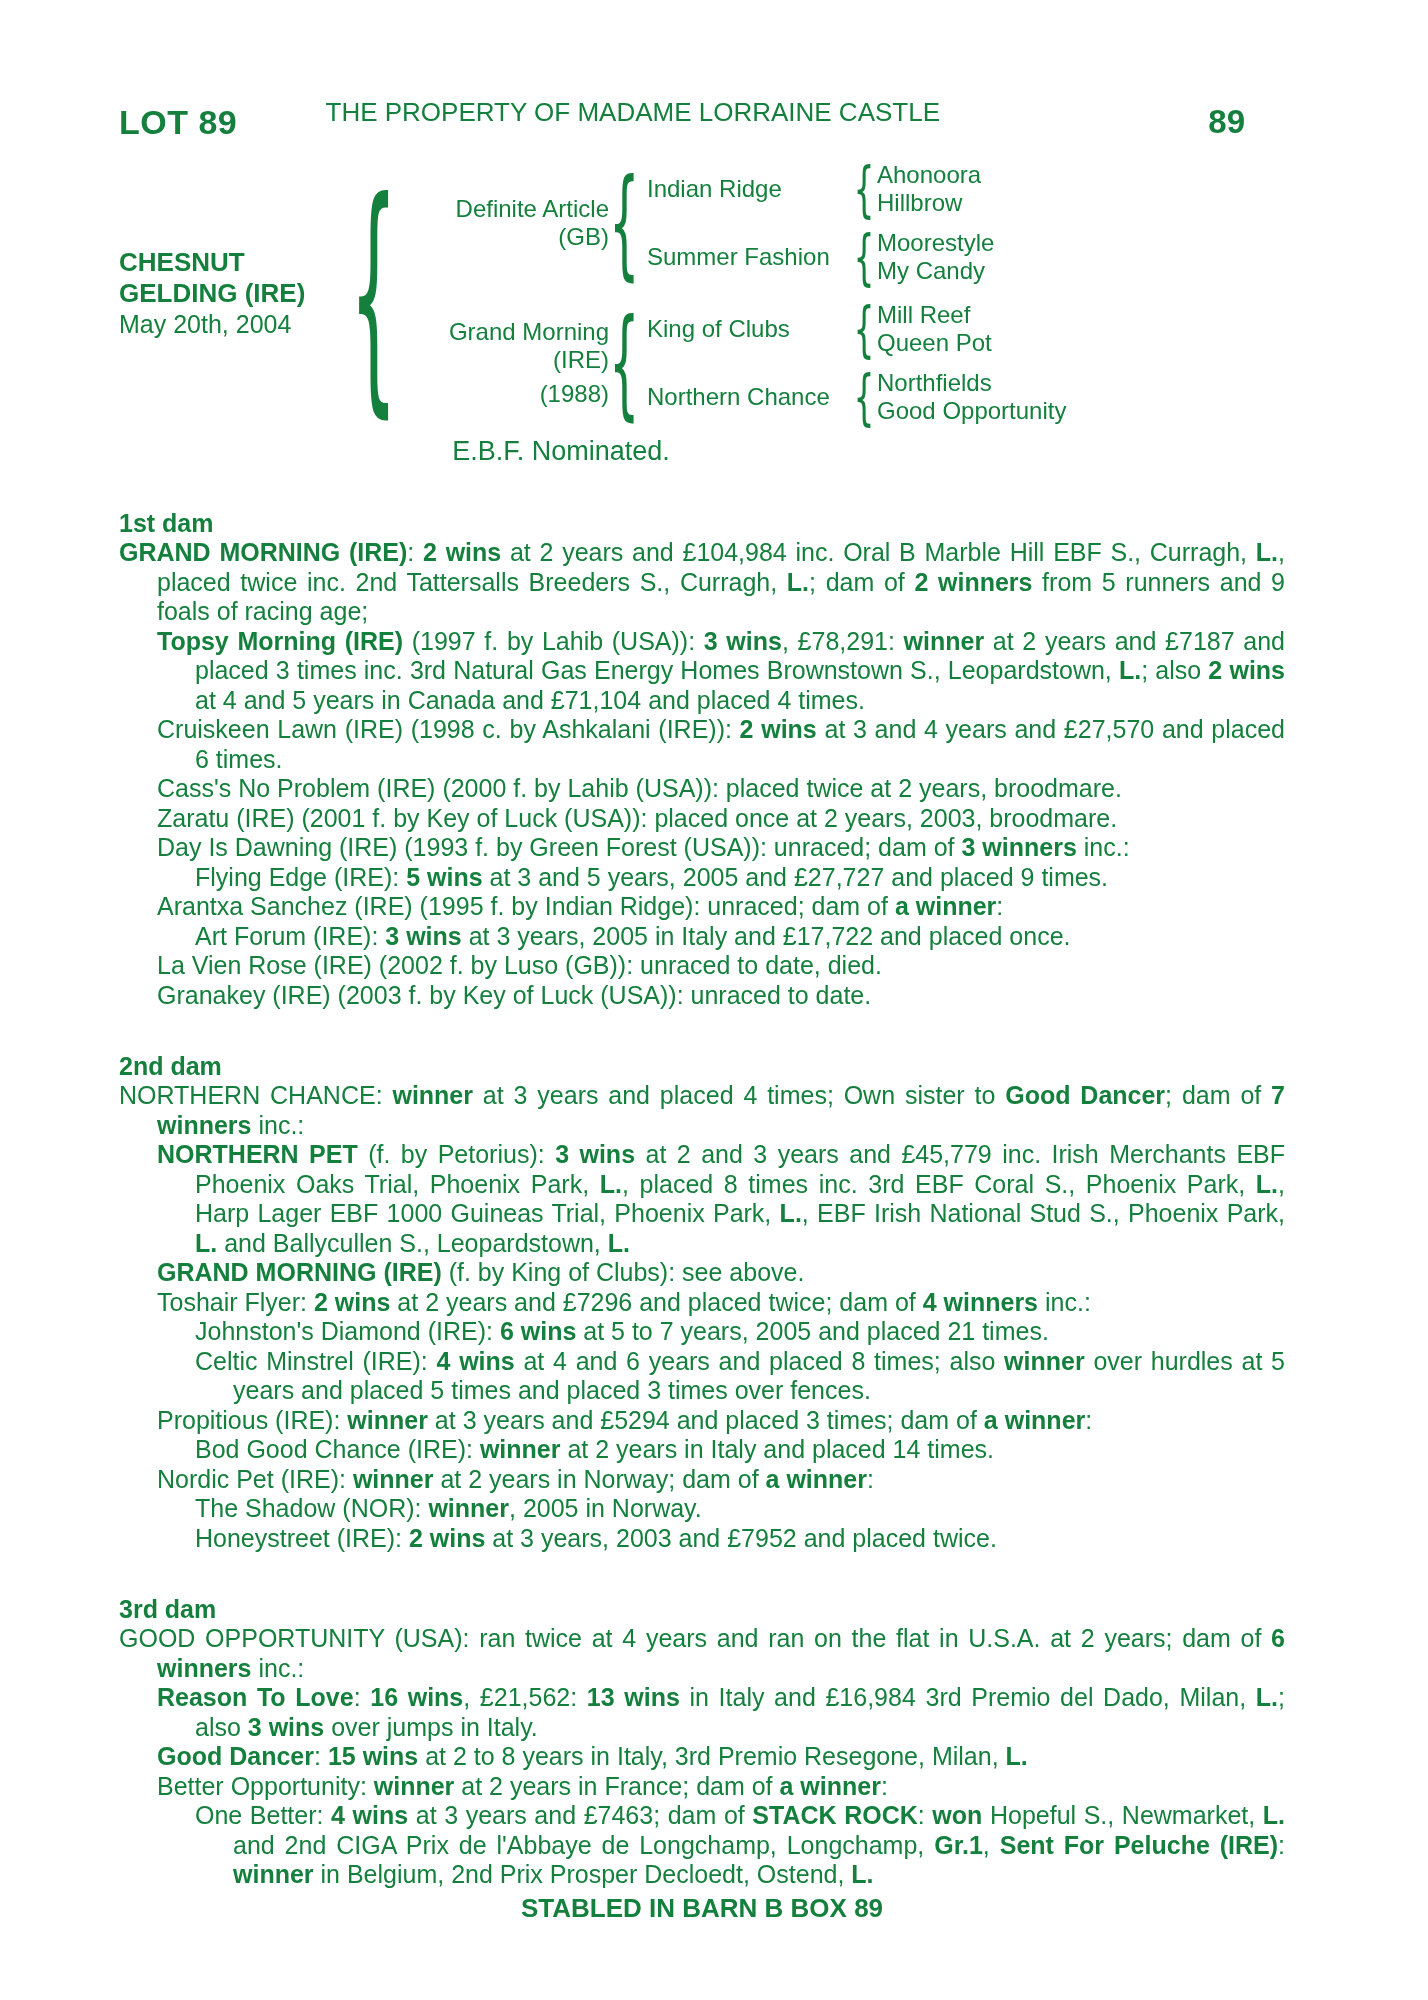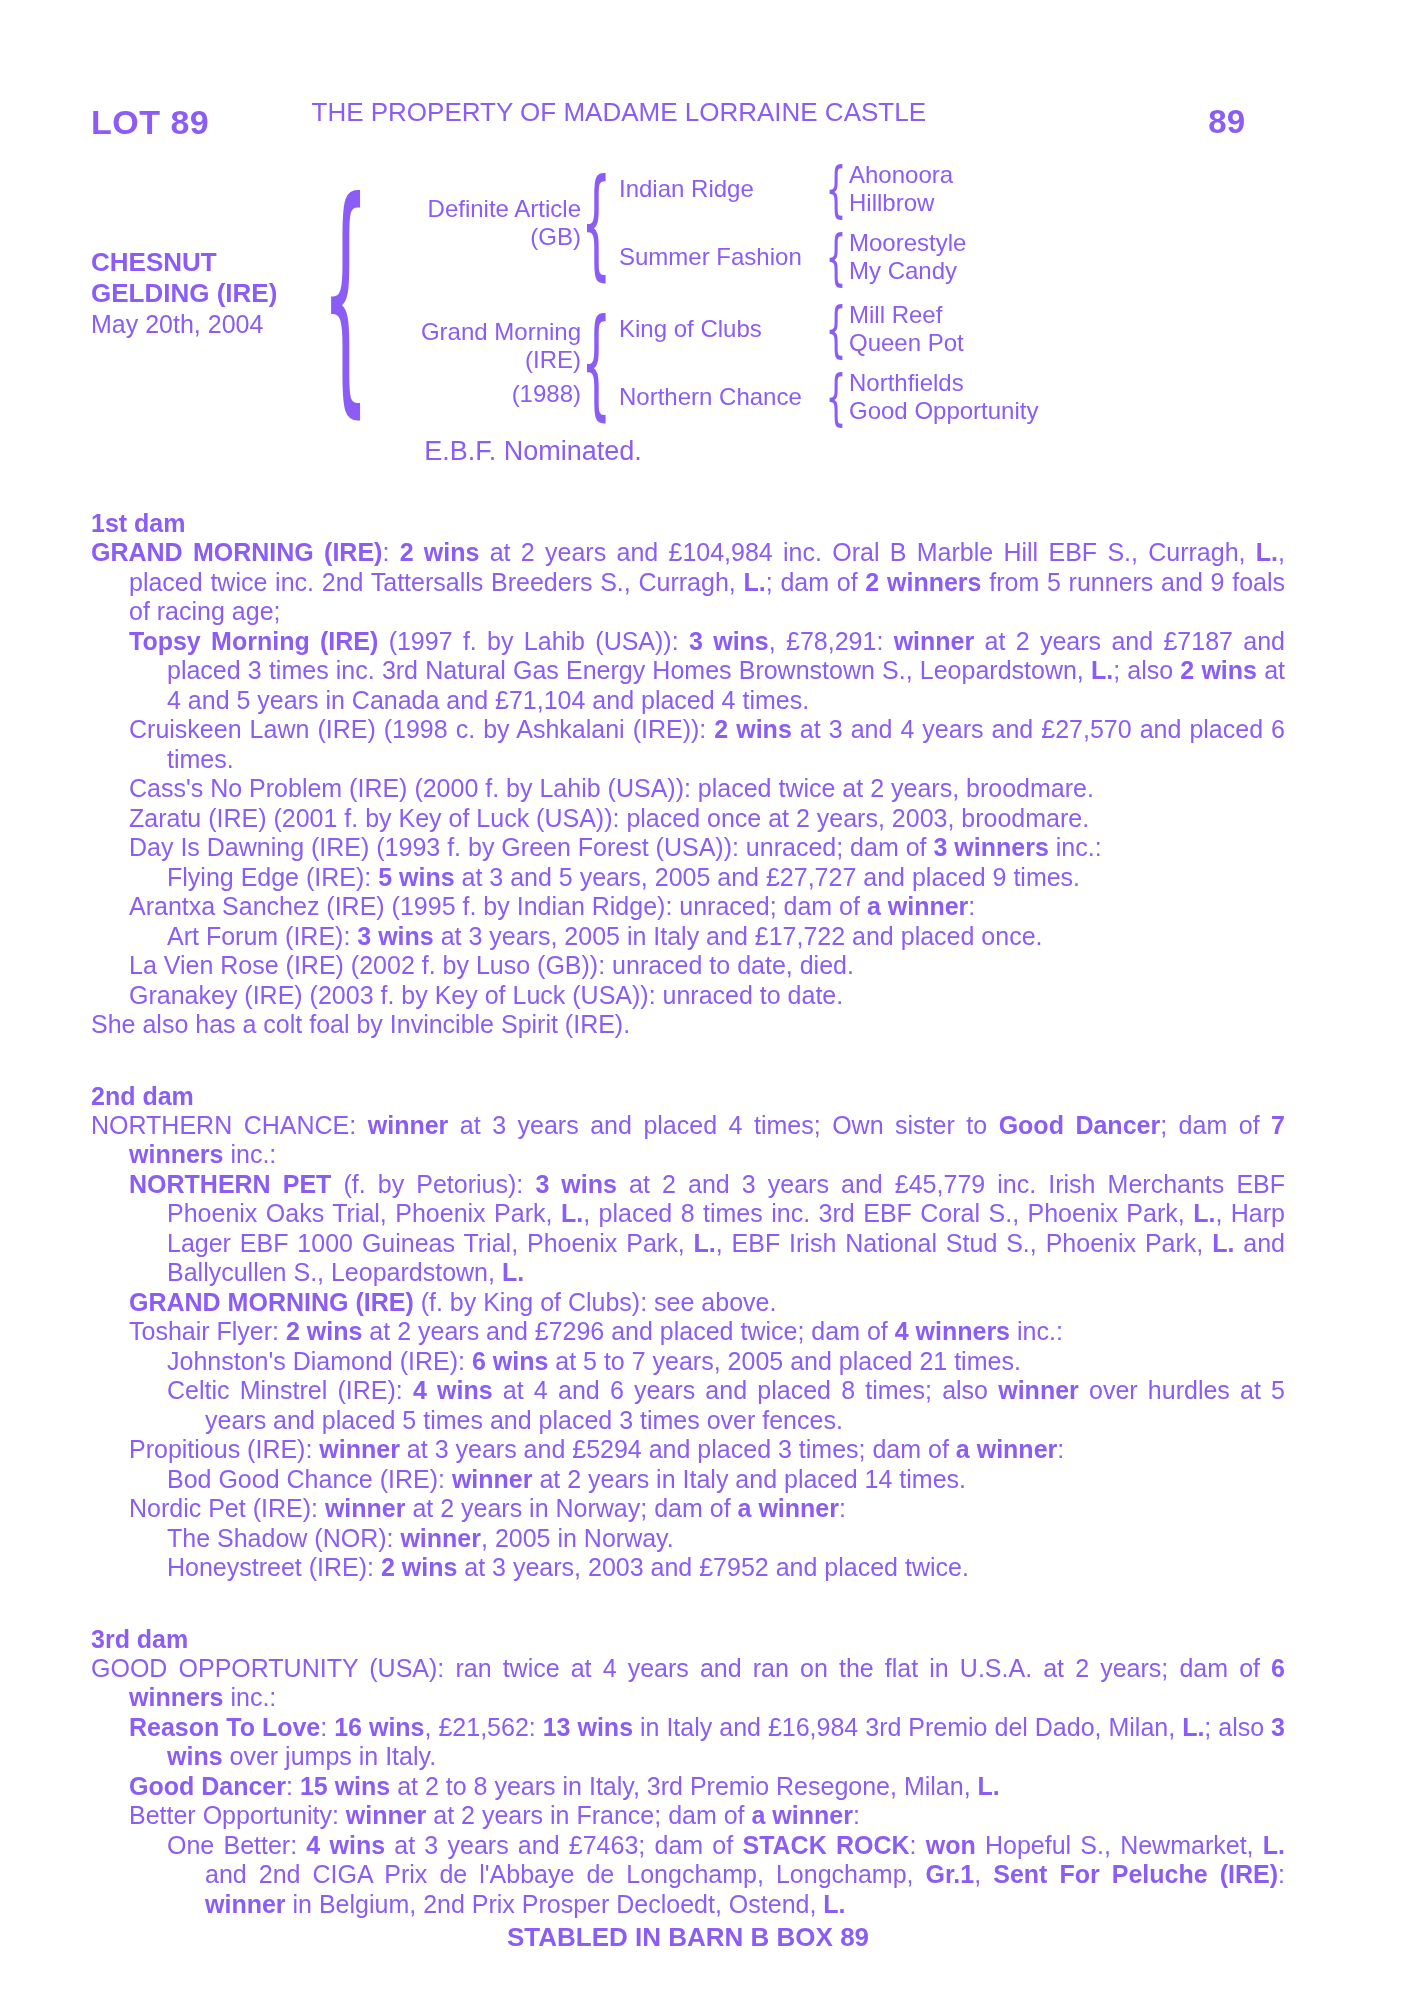--- a/index.html
+++ b/index.html
@@ -1,24 +1,24 @@
 <!DOCTYPE html>
 <html><head>
 <meta charset="utf-8">
 <style>
   html,body { margin:0; padding:0; background:#e9e9e9; }
   .page {
     position:relative;
     width:1428px; height:2000px;
     margin:0 auto;
     background:#ffffff;
-    color:#8b5cf6;
+    color:#15803d;
     font-family:"Liberation Sans", sans-serif;
     box-sizing:border-box;
-    padding:95px 143px 0 91px;
+    padding:95px 143px 0 119px;
     overflow:hidden;
   }
 
   
   .hdr { display:flex; align-items:flex-start; }
   .lot { font-weight:bold; font-size:34px; letter-spacing:.5px; white-space:nowrap; margin-top:8px; }
   .prop { flex:1; text-align:center; font-size:26px; margin-top:2px; transform:translateX(-90px); }
   .pagenum { font-weight:bold; font-size:33px; margin-top:8px; margin-right:40px; white-space:nowrap; }
 
   
@@ -158,21 +158,20 @@
       <p class="para lvl1"><b>Topsy Morning (IRE)</b><span> (1997 f. by Lahib (USA)): </span><b>3 wins</b><span>, £78,291: </span><b>winner</b><span> at 2 years and £7187 and placed 3 times inc. 3rd Natural Gas Energy Homes Brownstown S., Leopardstown, </span><b>L.</b><span>; also </span><b>2 wins</b><span> at 4 and 5 years in Canada and £71,104 and placed 4 times.</span></p>
       <p class="para lvl1"><span>Cruiskeen Lawn (IRE) (1998 c. by Ashkalani (IRE)): </span><b>2 wins</b><span> at 3 and 4 years and £27,570 and placed 6 times.</span></p>
       <p class="para lvl1"><span>Cass's No Problem (IRE) (2000 f. by Lahib (USA)): placed twice at 2 years, broodmare.</span></p>
       <p class="para lvl1"><span>Zaratu (IRE) (2001 f. by Key of Luck (USA)): placed once at 2 years, 2003, broodmare.</span></p>
       <p class="para lvl1"><span>Day Is Dawning (IRE) (1993 f. by Green Forest (USA)): unraced; dam of </span><b>3 winners</b><span> inc.:</span></p>
       <p class="para lvl2"><span>Flying Edge (IRE): </span><b>5 wins</b><span> at 3 and 5 years, 2005 and £27,727 and placed 9 times.</span></p>
       <p class="para lvl1"><span>Arantxa Sanchez (IRE) (1995 f. by Indian Ridge): unraced; dam of </span><b>a winner</b><span>:</span></p>
       <p class="para lvl2"><span>Art Forum (IRE): </span><b>3 wins</b><span> at 3 years, 2005 in Italy and £17,722 and placed once.</span></p>
       <p class="para lvl1"><span>La Vien Rose (IRE) (2002 f. by Luso (GB)): unraced to date, died.</span></p>
       <p class="para lvl1"><span>Granakey (IRE) (2003 f. by Key of Luck (USA)): unraced to date.</span></p>
-      <p class="para lvl0"><span>She also has a colt foal by Invincible Spirit (IRE).</span></p>
       <h2 class="damhead">2nd dam</h2>
       <p class="para lvl0"><span>NORTHERN CHANCE: </span><b>winner</b><span> at 3 years and placed 4 times; Own sister to </span><b>Good Dancer</b><span>; dam of </span><b>7 winners</b><span> inc.:</span></p>
       <p class="para lvl1"><b>NORTHERN PET</b><span> (f. by Petorius): </span><b>3 wins</b><span> at 2 and 3 years and £45,779 inc. Irish Merchants EBF Phoenix Oaks Trial, Phoenix Park, </span><b>L.</b><span>, placed 8 times inc. 3rd EBF Coral S., Phoenix Park, </span><b>L.</b><span>, Harp Lager EBF 1000 Guineas Trial, Phoenix Park, </span><b>L.</b><span>, EBF Irish National Stud S., Phoenix Park, </span><b>L.</b><span> and Ballycullen S., Leopardstown, </span><b>L.</b></p>
       <p class="para lvl1"><b>GRAND MORNING (IRE)</b><span> (f. by King of Clubs): see above.</span></p>
       <p class="para lvl1"><span>Toshair Flyer: </span><b>2 wins</b><span> at 2 years and £7296 and placed twice; dam of </span><b>4 winners</b><span> inc.:</span></p>
       <p class="para lvl2"><span>Johnston's Diamond (IRE): </span><b>6 wins</b><span> at 5 to 7 years, 2005 and placed 21 times.</span></p>
       <p class="para lvl2"><span>Celtic Minstrel (IRE): </span><b>4 wins</b><span> at 4 and 6 years and placed 8 times; also </span><b>winner</b><span> over hurdles at 5 years and placed 5 times and placed 3 times over fences.</span></p>
       <p class="para lvl1"><span>Propitious (IRE): </span><b>winner</b><span> at 3 years and £5294 and placed 3 times; dam of </span><b>a winner</b><span>:</span></p>
       <p class="para lvl2"><span>Bod Good Chance (IRE): </span><b>winner</b><span> at 2 years in Italy and placed 14 times.</span></p>
       <p class="para lvl1"><span>Nordic Pet (IRE): </span><b>winner</b><span> at 2 years in Norway; dam of </span><b>a winner</b><span>:</span></p>

